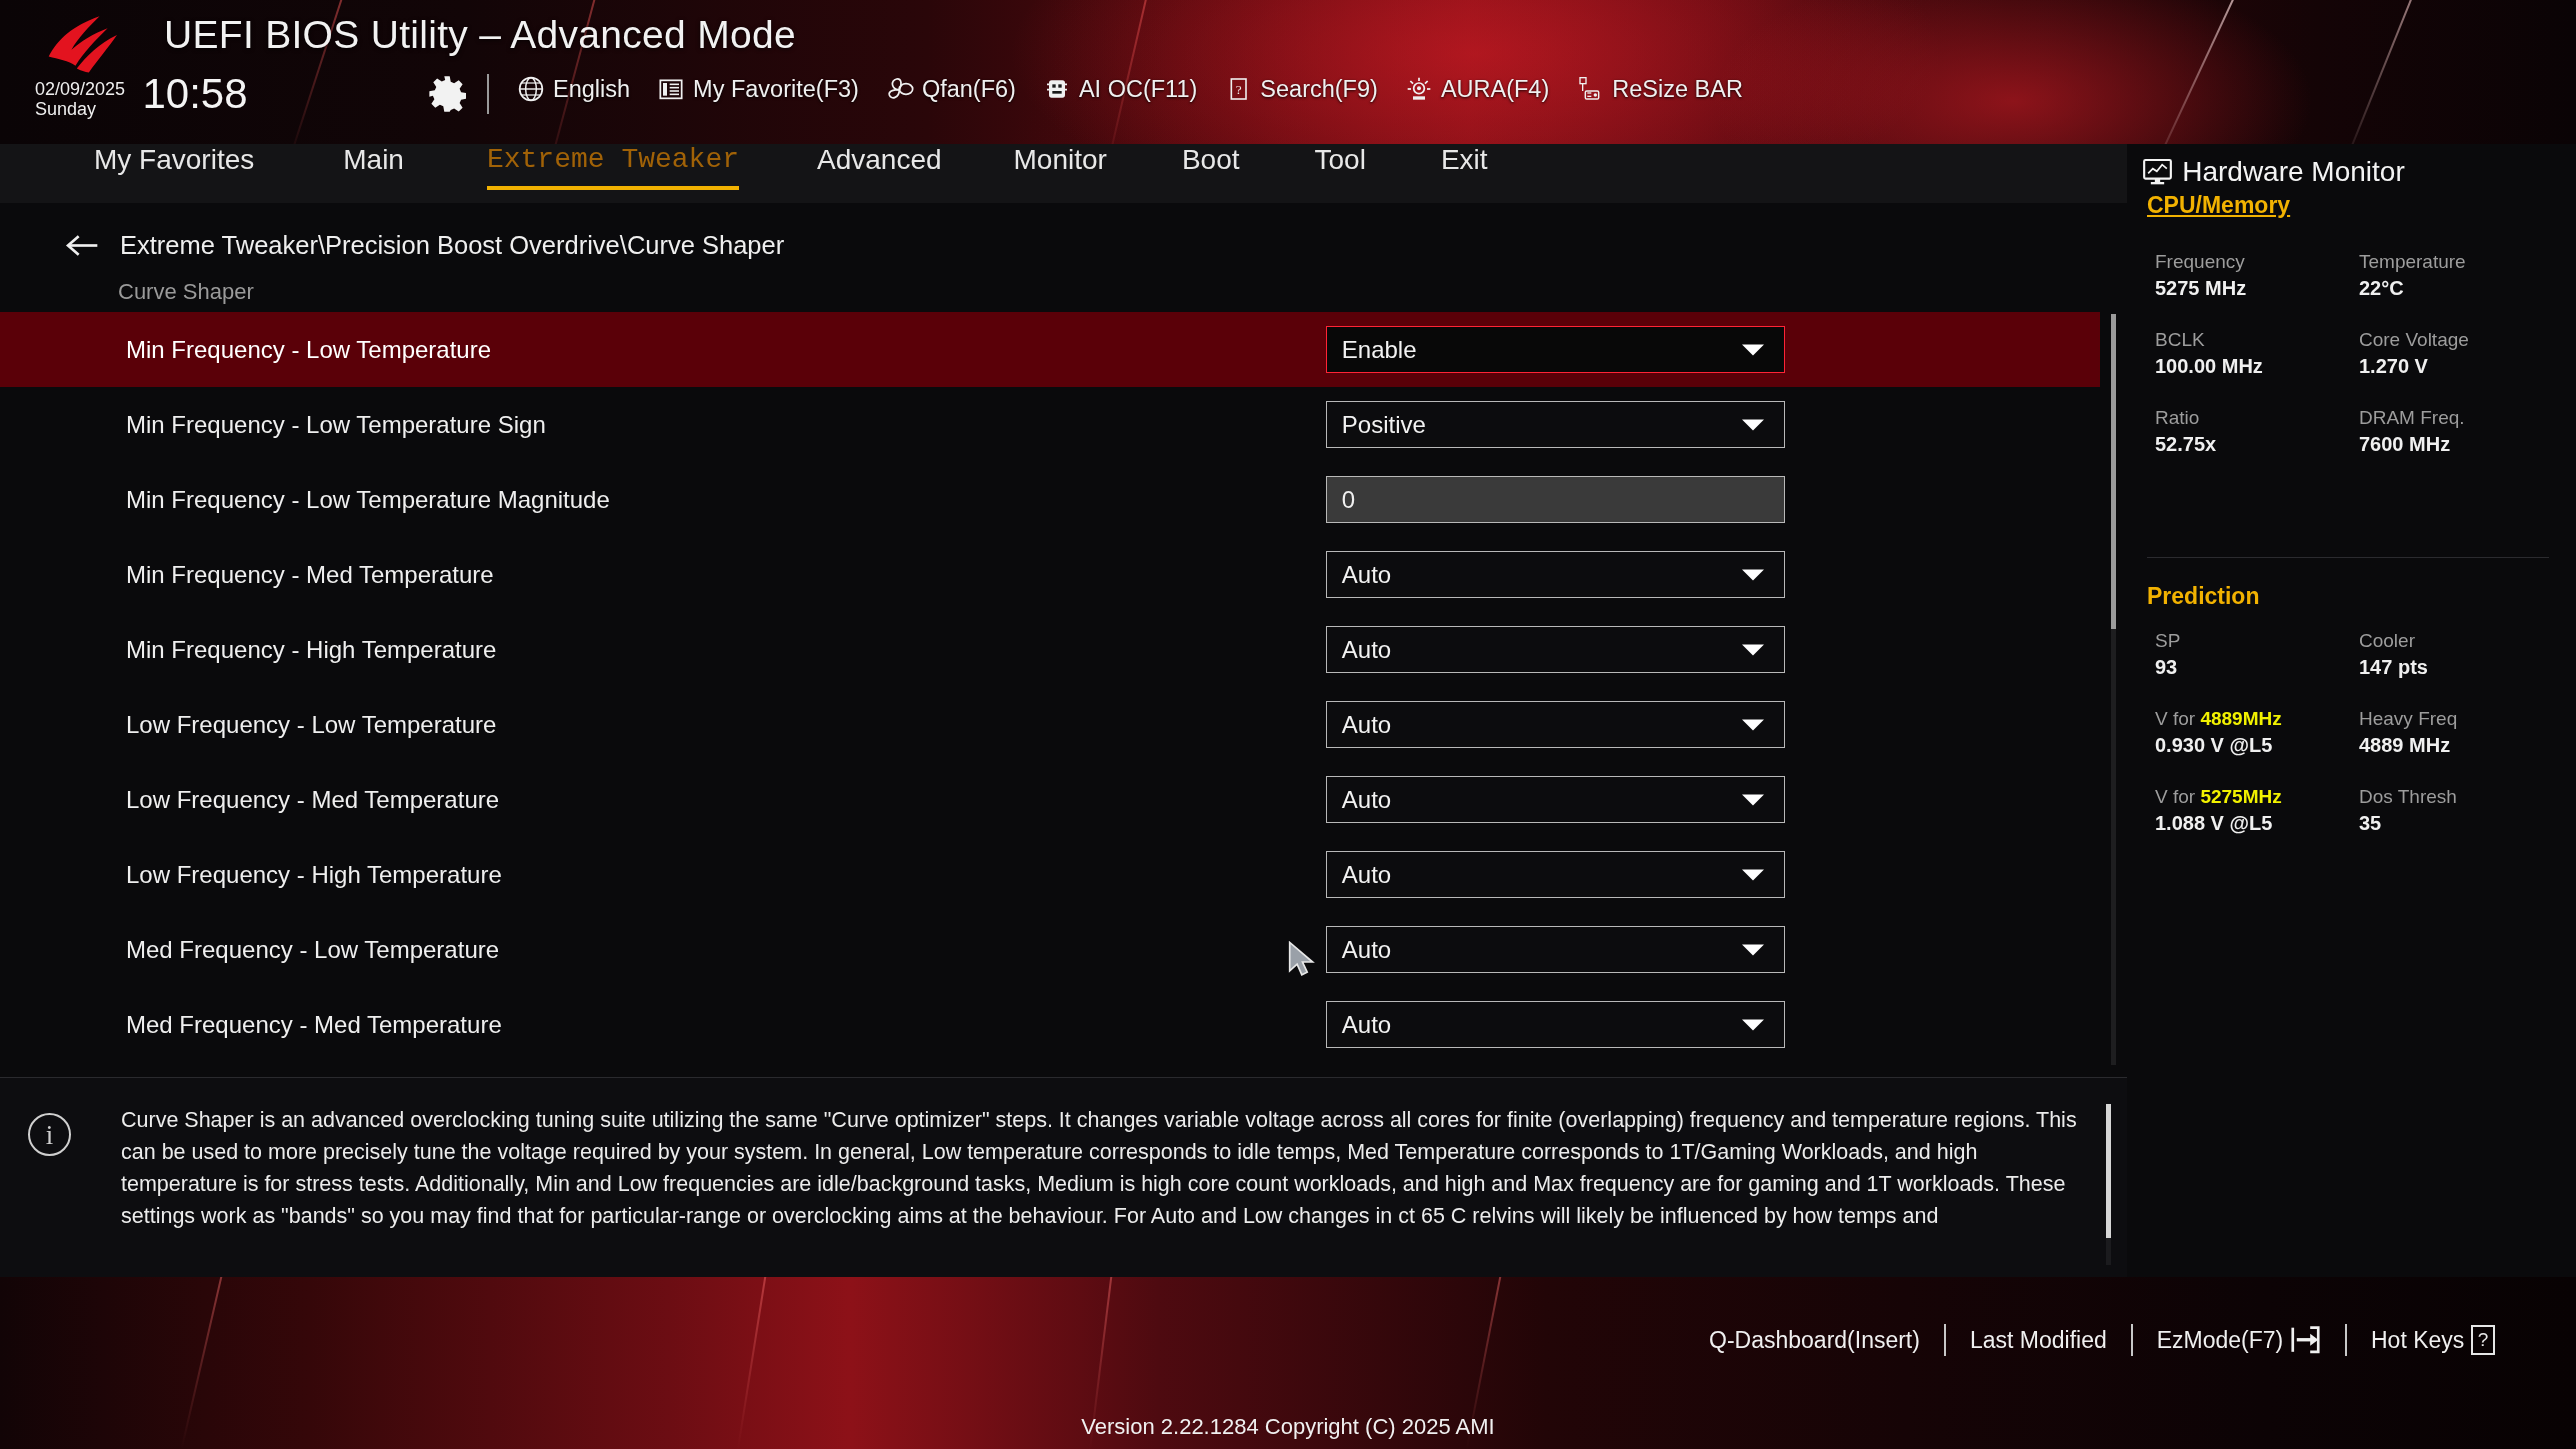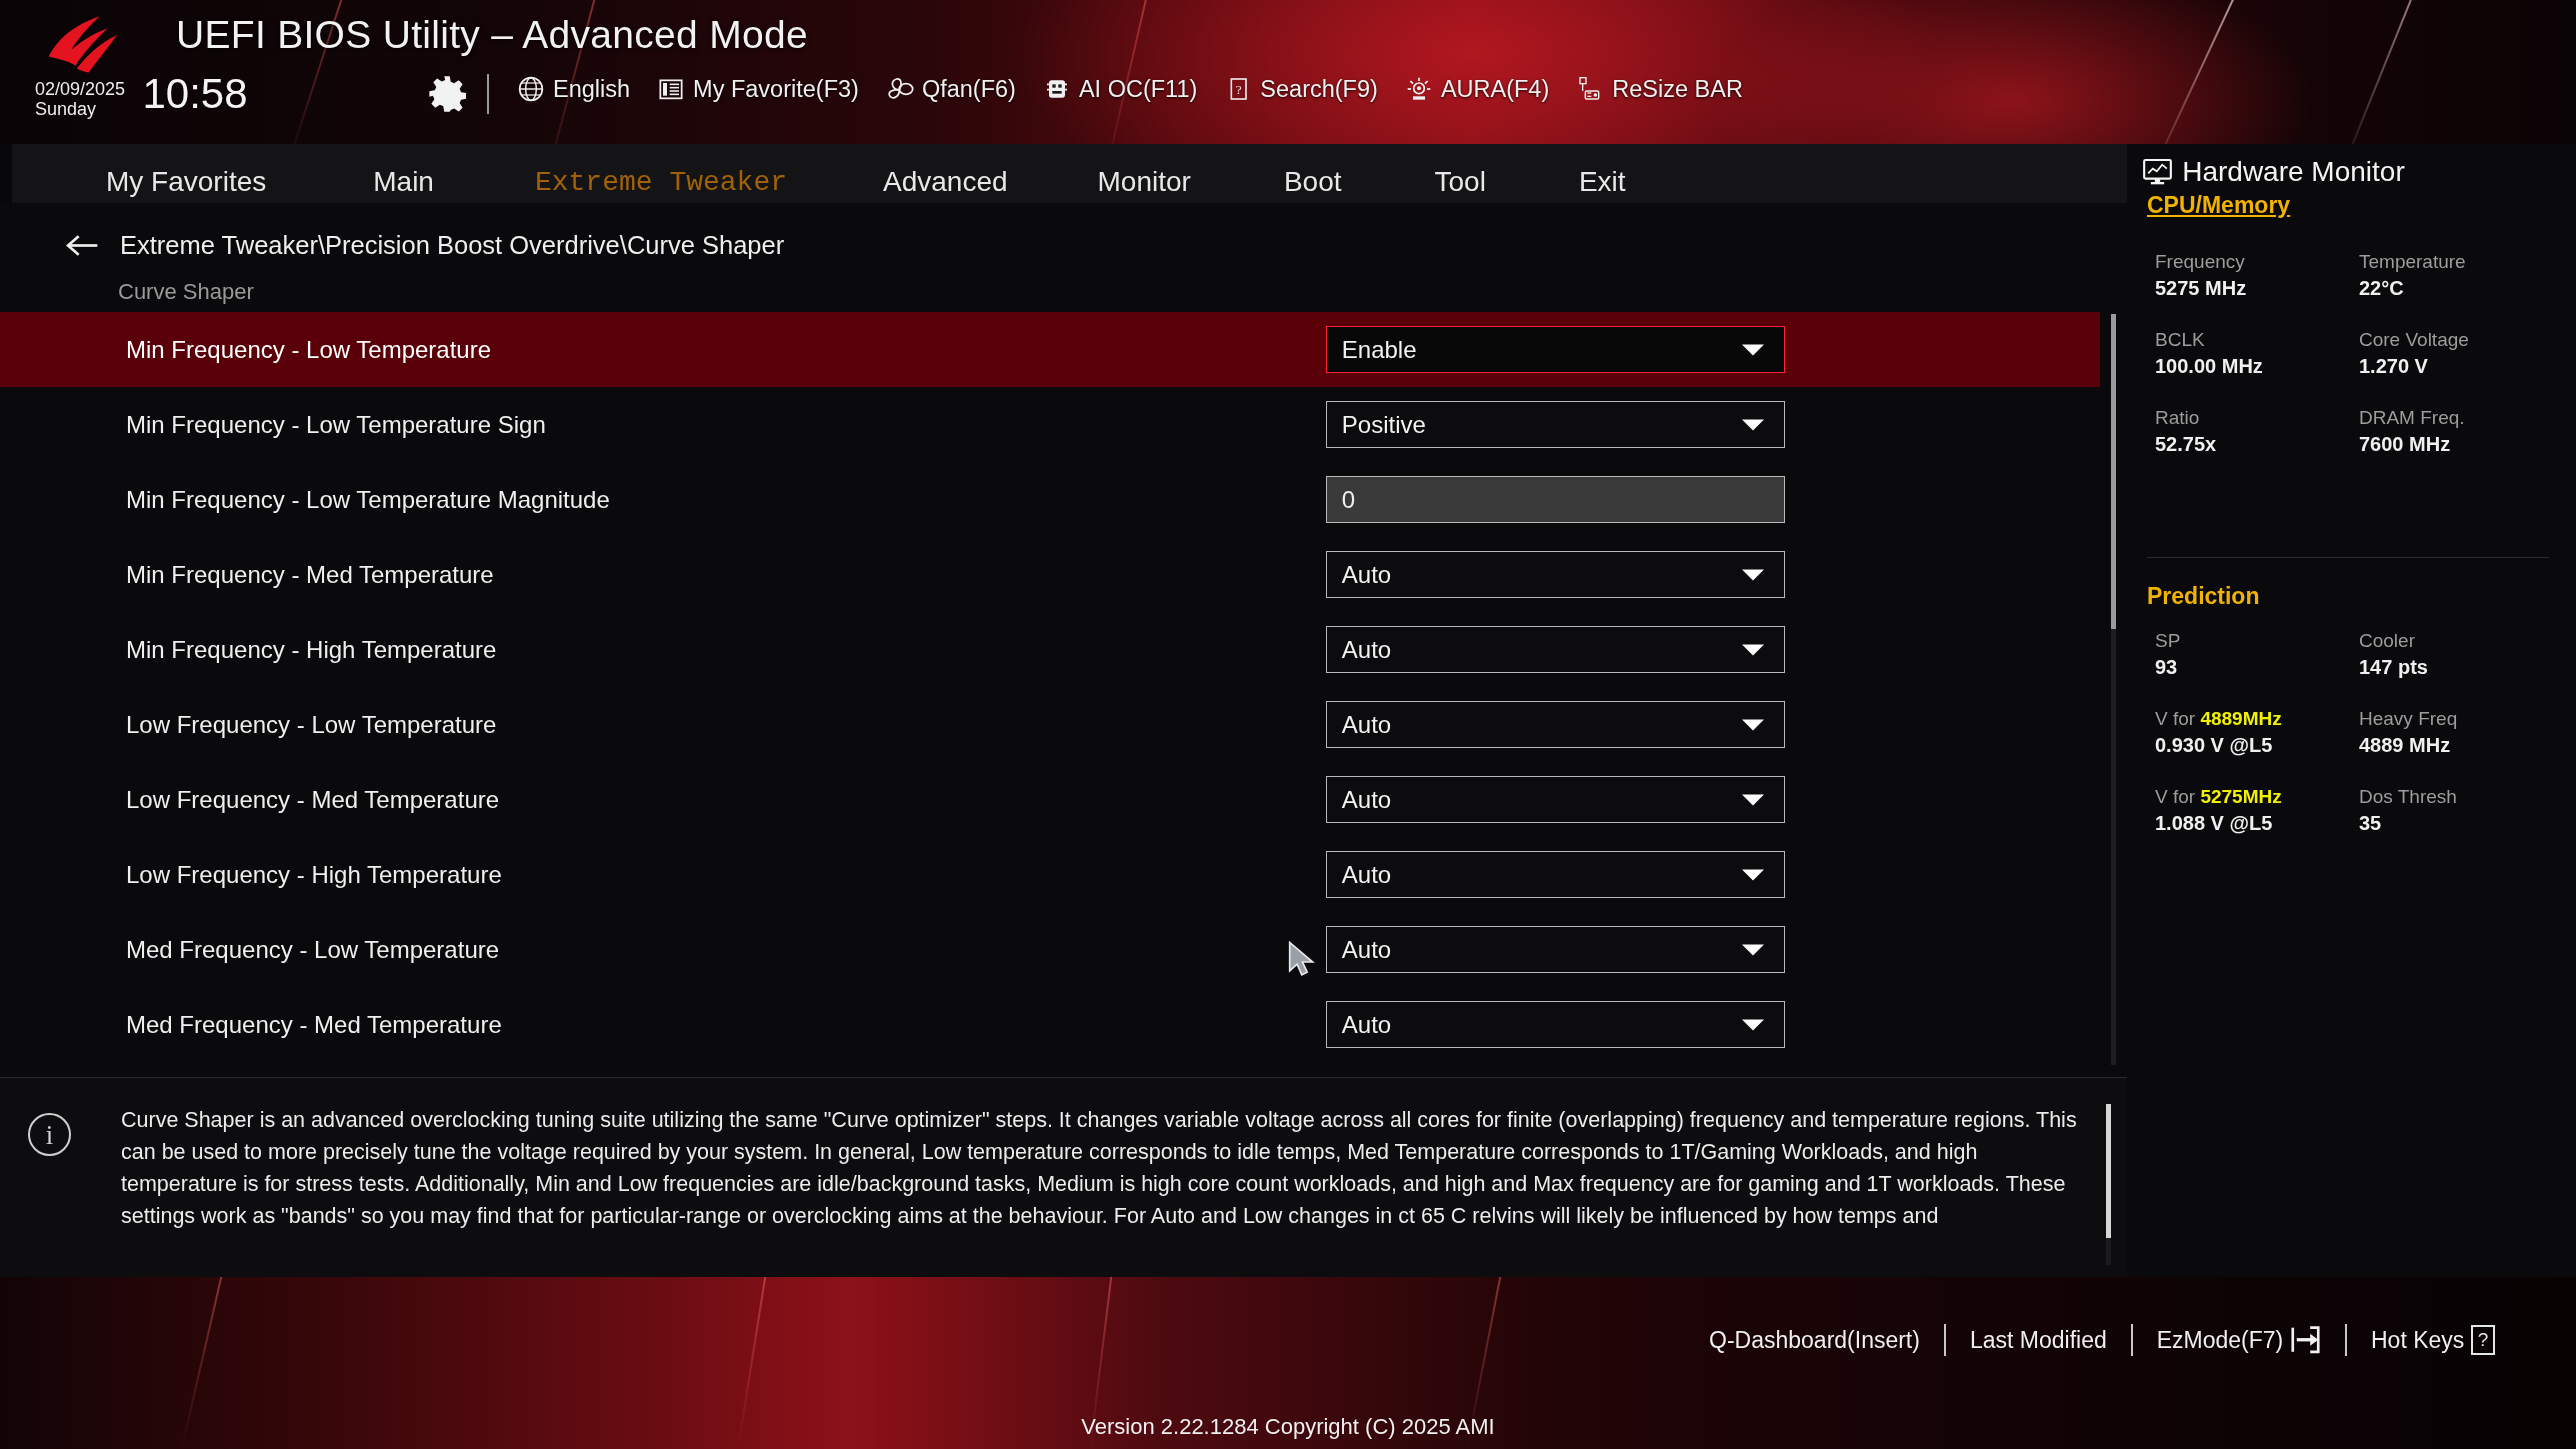--- a/index.html
+++ b/index.html
@@ -27,43 +27,43 @@
     position: absolute; background: linear-gradient(to bottom, rgba(255,90,90,0.55), rgba(255,60,60,0.0));
     width: 2px; transform-origin: top left;
   }
   .banner .glow {
     position:absolute; border-radius: 50%;
     background: radial-gradient(ellipse at center, rgba(220,30,40,0.55), rgba(120,10,18,0.0) 70%);
   }
 
   .rog-logo { position: absolute; left: 42px; top: 12px; width: 87px; height: 62px; }
   .app-title {
-    position: absolute; left: 176px; top: 13.4px;
+    position: absolute; left: 164px; top: 13.4px;
     font-size: 39px; color: #f2f2f2; letter-spacing: 0.3px; white-space: nowrap;
     text-shadow: 0 1.3px 4px rgba(0,0,0,.8);
   }
 
   .datetime { position: absolute; left: 35px; top: 79px; display: flex; align-items: flex-start; }
   .dt-date { font-size: 18px; line-height: 20px; color: #efefef; }
   .dt-day  { font-size: 18px; line-height: 20px; color: #efefef; }
   .clock { font-size: 42px; color: #f4f4f4; margin-left: 17.4px; margin-top: -6.7px; line-height: 43px; white-space: nowrap; }
   .gear-btn { position: absolute; left: 428px; top: 75px; width: 38px; height: 38px; }
 
   .tb-sep { position: absolute; top: 74px; width: 2px; height: 40px; background: #9a9a9a; }
 
   .toolbar { position: absolute; left: 517px; top: 75px; display: flex; align-items: center; gap: 0; }
   .tb-item { display: flex; align-items: center; gap: 8px; margin-right: 27px; white-space: nowrap; }
   .tb-item .lbl { font-size: 23.5px; color: #f0f0f0; text-shadow: 0 1.3px 2.7px rgba(0,0,0,.9); }
   .tb-ic { width: 28px; height: 28px; display:block; }
 
   
   .navbar {
-    position: absolute; top: 144px; left: 12px; width: 2127px; height: 59px;
+    position: absolute; top: 144px; left: 0; width: 2127px; height: 59px;
     background: #141416;
-    display: flex; align-items: flex-end; gap: 18px;
+    display: flex; align-items: flex-start;
   }
   .nav-tab {
     font-size: 28px; color: #e8e8e8; padding: 0 0 5.4px 0; margin: 0 0 0 0;
     position: relative; white-space: nowrap;
   }
   .nav-tab.active { color: #a16207; font-family: Liberation Mono, monospace; }
   .nav-tab.active::after {
     content: ""; position: absolute; left: 0; right: 0; bottom: -9.4px; height: 3.4px; background: #f2b201;
   }
 

